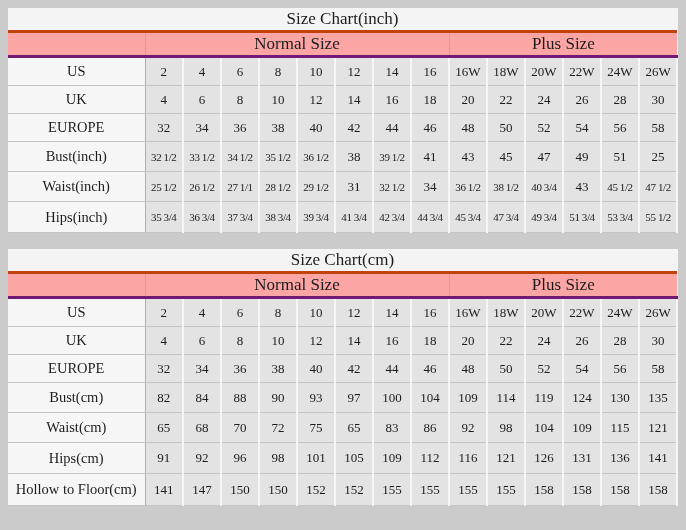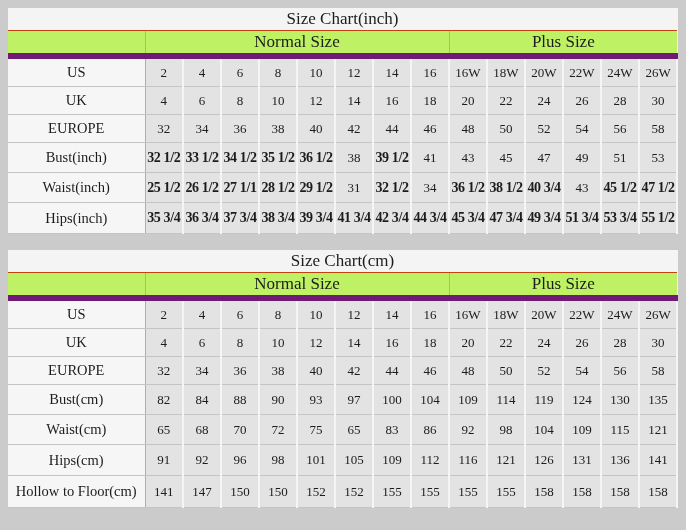--- a/index.html
+++ b/index.html
@@ -31,27 +31,27 @@
     overflow: hidden;
     white-space: nowrap;
   }
   col.label-col { width: 137px; }
   col.data-col  { width: 38px; }
 
   tr.title-row td {
     height: 22px;
     font-size: 17px;
     background: #f4f4f4;
-    border-bottom: 1px solid #c2410c;
+    border-bottom: 3px solid #c2410c;
   }
   tr.group-row td {
     height: 22px;
     font-size: 17px;
-    background: #bef264;
-    border-bottom: 6px solid #701a75;
+    background: #fca5a5;
+    border-bottom: 3px solid #701a75;
     margin-top: 11px;
   }
   tr.group-row td.group {
     border-left: 1px solid #aeaeae;
   }
   tr.body-row td {
     border-top: 1px solid #c4c4c4;
     border-bottom: 1px solid #c4c4c4;
     height: 27px;
   }
@@ -64,23 +64,22 @@
   tr.body-row td.data {
     background: #e3e3e3;
     font-size: 13px;
     border-left: 2px solid #f5f5f5;
     border-right: 2px solid #f5f5f5;
   }
   tr.body-row td.data.first {
     border-left: 1px solid #aeaeae;
   }
   tr.body-row td.data.frac {
-    font-size: 14px;
+    font-size: 11px;
     letter-spacing: -0.4px;
-    font-weight: bold;
   }
   
   table.size-table tr:nth-child(6) td,
   table.size-table tr:nth-child(7) td { height: 29px; }
   table.size-table tr:nth-child(8) td { height: 30px; text-align: center; }
   table.size-table tr:nth-child(9) td { height: 31px; }
 </style>
 </head>
 <body>
 
@@ -171,21 +170,21 @@
           <td class="data frac">35 1/2</td>
           <td class="data frac">36 1/2</td>
           <td class="data">38</td>
           <td class="data frac">39 1/2</td>
           <td class="data">41</td>
           <td class="data">43</td>
           <td class="data">45</td>
           <td class="data">47</td>
           <td class="data">49</td>
           <td class="data">51</td>
-          <td class="data">53</td>
+          <td class="data">25</td>
         </tr>
         <tr class="body-row">
           <td class="label">Waist(inch)</td>
           <td class="data first frac">25 1/2</td>
           <td class="data frac">26 1/2</td>
           <td class="data frac">27 1/1</td>
           <td class="data frac">28 1/2</td>
           <td class="data frac">29 1/2</td>
           <td class="data">31</td>
           <td class="data frac">32 1/2</td>

